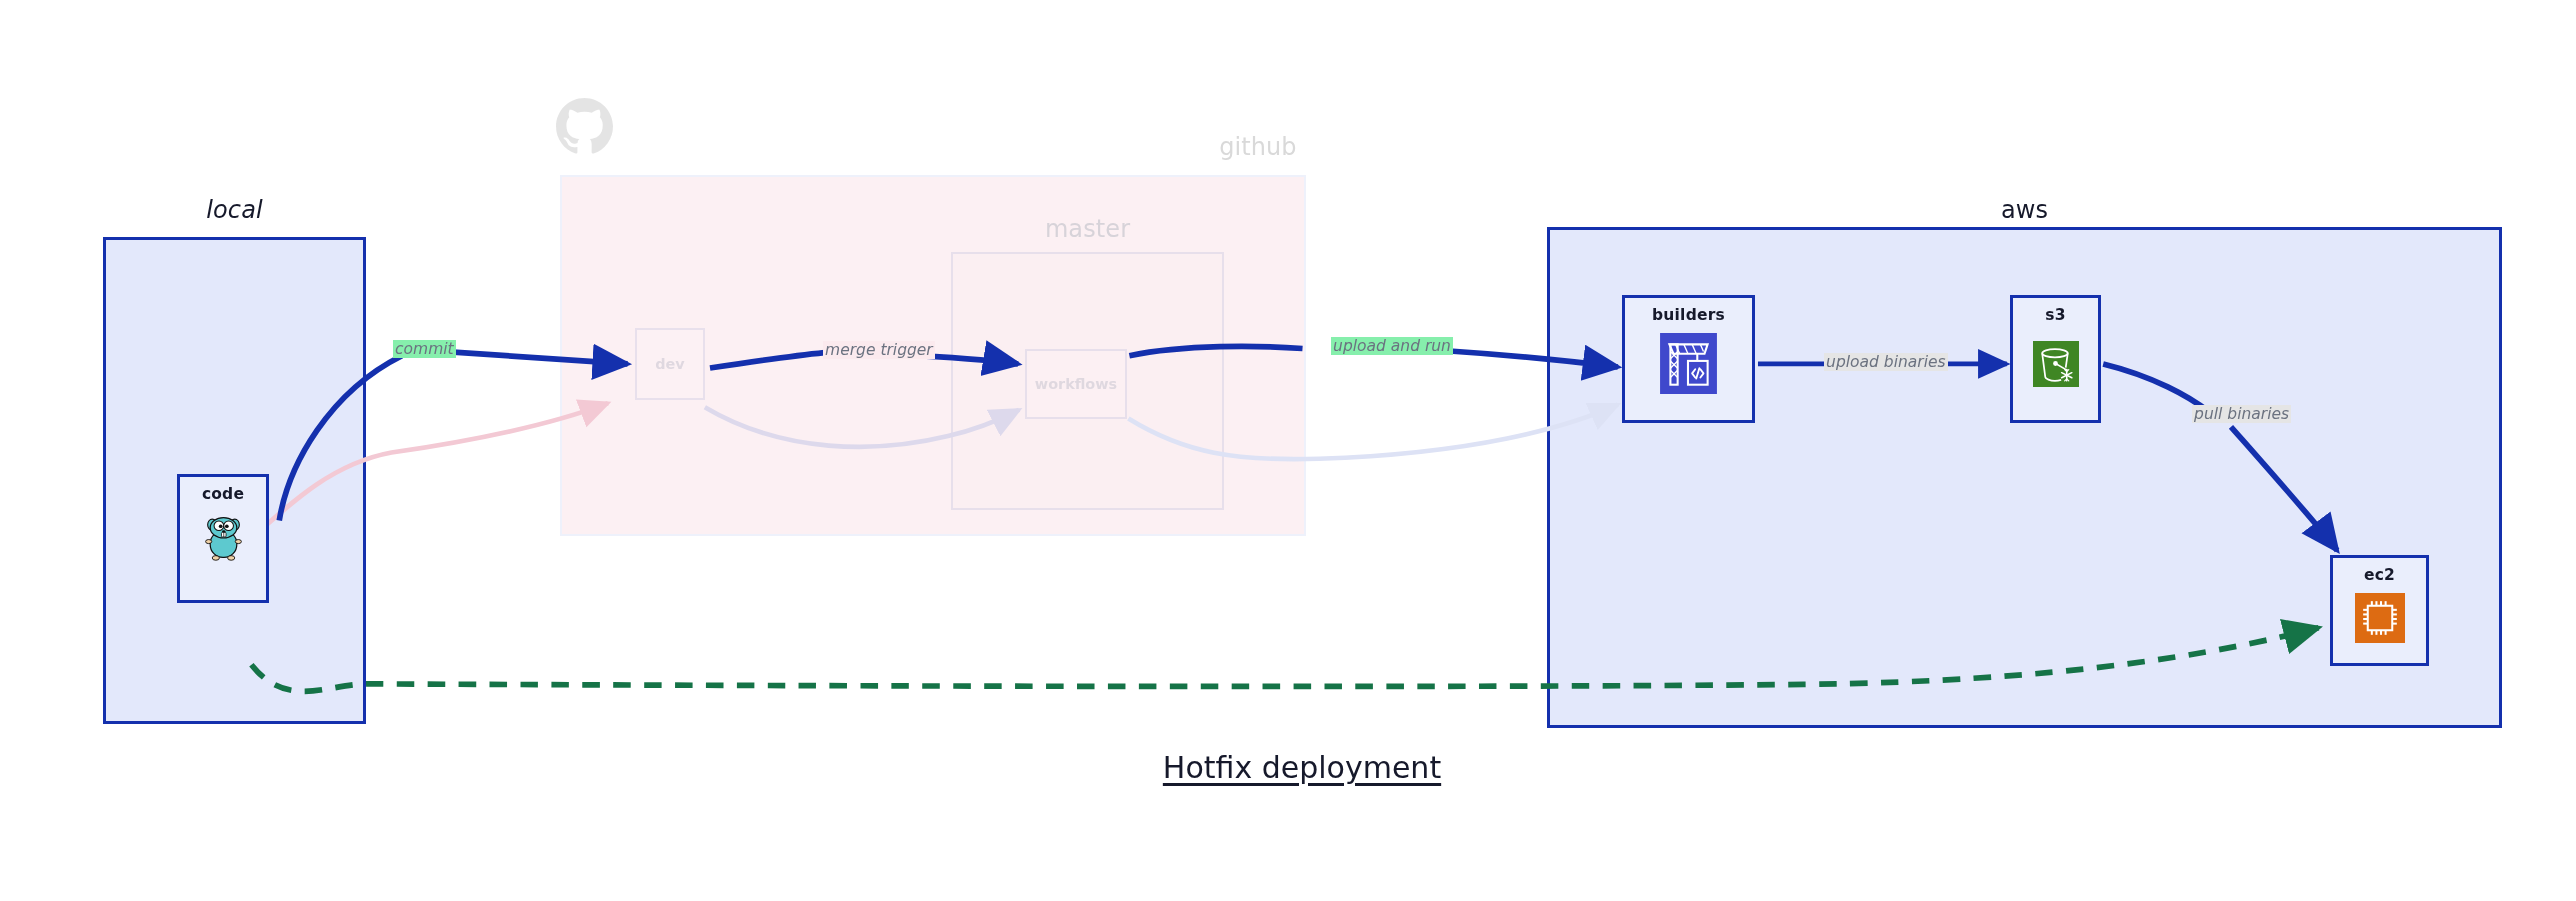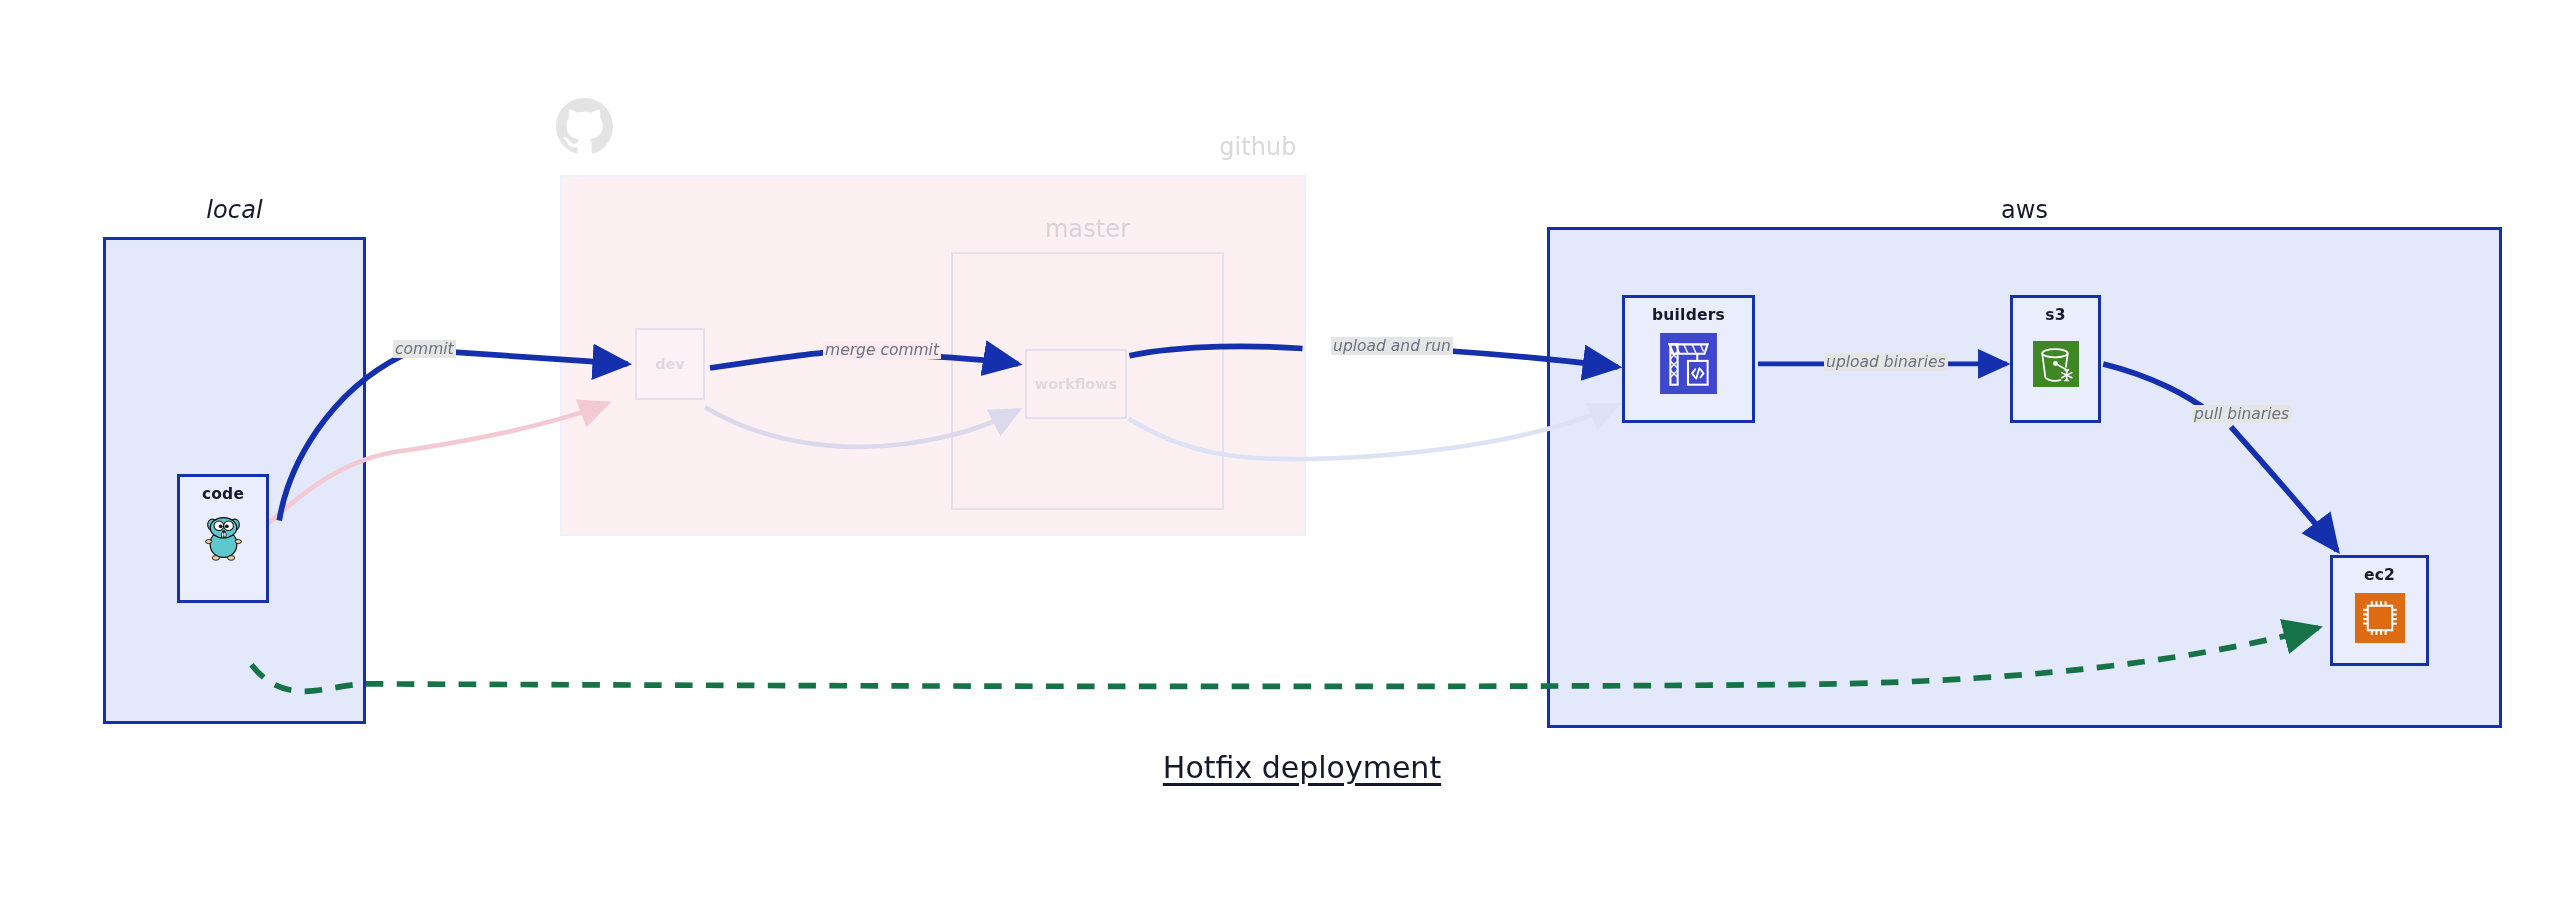--- a/index.html
+++ b/index.html
@@ -41,21 +41,21 @@
   .node-faded{position:absolute;box-sizing:border-box;background:rgba(255,255,255,.12);
               border:2.1px solid #dbd6e8;display:flex;align-items:center;justify-content:center;opacity:.6;}
   .node-faded span{font-size:14.4px;font-weight:bold;color:#cdc9d4;}
   #node-dev{left:635px;top:328px;width:70px;height:72px;}
   #node-workflows{left:1025px;top:349px;width:102px;height:70px;}
 
   
   #edges{position:absolute;left:0;top:0;width:2604px;height:902px;pointer-events:none;}
 
   .edge-label{position:absolute;font-size:15.5px;font-style:italic;color:#6b7280;white-space:nowrap;
-              background:#e5e5e5;padding:0 2.1px;}
+              background:#86efac;padding:0 2.1px;}
   .edge-label.on-pink{background:#fbeaee;}
   .edge-label.on-blue{background:#e5e5e5;}
 
   
   #diagram-title{position:absolute;left:0;top:750px;width:2604px;text-align:center;
                  font-size:30px;color:#16192b;text-decoration:underline;text-underline-offset:5.2px;}
 </style>
 </head>
 <body>
 
@@ -117,21 +117,21 @@
     <path fill="none" stroke="#1430ad" stroke-width="9" d="M 3412 706 L 3548 706"></path>
     <path fill="none" stroke="#1430ad" stroke-width="9" marker-end="url(#ah-blue)" d="M 3740 706 L 3895 706"></path>
 
     <path fill="none" stroke="#1430ad" stroke-width="11" d="M 4082 706 C 4180 730, 4250 770, 4286 798"></path>
     <path fill="none" stroke="#1430ad" stroke-width="11" marker-end="url(#ah-blue)" d="M 4330 828 C 4420 930, 4500 1020, 4536 1068"></path>
 
     <path fill="none" stroke="#157347" stroke-width="11" stroke-dasharray="34 26" marker-end="url(#ah-green)" d="M 488 1290 C 560 1380, 640 1324, 720 1327 C 1400 1330, 2700 1336, 3500 1328 C 4000 1322, 4300 1270, 4500 1218"></path>
   </svg>
 
   <div class="edge-label" style="left:393px;top:340px;">commit</div>
-  <div class="edge-label on-pink" style="left:823px;top:341px;">merge commit</div>
+  <div class="edge-label on-pink" style="left:823px;top:341px;">merge trigger</div>
   <div class="edge-label" style="left:1331px;top:337px;">upload and run</div>
   <div class="edge-label on-blue" style="left:1824px;top:353px;">upload binaries</div>
   <div class="edge-label on-blue" style="left:2192px;top:405px;">pull binaries</div>
 
   <div class="node-faded" id="node-dev">
     <span>dev</span>
   </div>
   <div class="node-faded" id="node-workflows">
     <span>workflows</span>
   </div>

